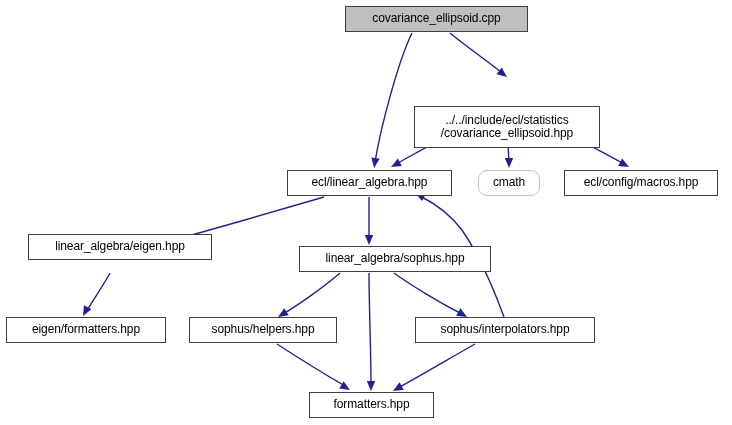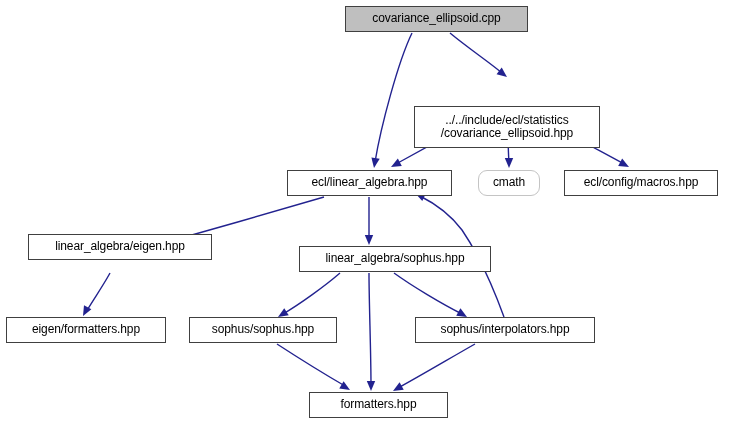--- a/index.html
+++ b/index.html
@@ -90,16 +90,16 @@
     </svg>
 <div class="node root" style="left: 345px; top: 6px; width: 183px; height: 26px;"><span class="node-label">covariance_ellipsoid.cpp</span></div>
     <div class="node" style="left: 414px; top: 78px; width: 186px; height: 42px; margin-top: 28px;"><span class="node-label">../../include/ecl/statistics
 /covariance_ellipsoid.hpp</span></div>
     <div class="node" style="left: 287px; top: 170px; width: 165px; height: 26px;"><span class="node-label">ecl/linear_algebra.hpp</span></div>
     <div class="node system" style="left: 478px; top: 170px; width: 62px; height: 26px; border-radius: 9px;"><span class="node-label">cmath</span></div>
     <div class="node" style="left: 564px; top: 170px; width: 154px; height: 26px;"><span class="node-label">ecl/config/macros.hpp</span></div>
     <div class="node" style="left: 28px; top: 234px; width: 184px; height: 26px;"><span class="node-label">linear_algebra/eigen.hpp</span></div>
     <div class="node" style="left: 271px; top: 246px; width: 192px; height: 26px; margin-left: 28px;"><span class="node-label">linear_algebra/sophus.hpp</span></div>
     <div class="node" style="left: 6px; top: 317px; width: 160px; height: 26px; justify-content: center;"><span class="node-label">eigen/formatters.hpp</span></div>
-    <div class="node" style="left: 189px; top: 317px; width: 148px; height: 26px;"><span class="node-label">sophus/sophus.hpp</span></div>
+    <div class="node" style="left: 189px; top: 317px; width: 148px; height: 26px;"><span class="node-label">sophus/helpers.hpp</span></div>
     <div class="node" style="left: 415px; top: 317px; width: 180px; height: 26px; text-align: center;"><span class="node-label">sophus/interpolators.hpp</span></div>
-    <div class="node" style="left: 309px; top: 392px; width: 139px; height: 26px;"><span class="node-label">formatters.hpp</span></div>
+    <div class="node" style="left: 309px; top: 392px; width: 125px; height: 26px;"><span class="node-label">formatters.hpp</span></div>
   </div>
 
 </body></html>

